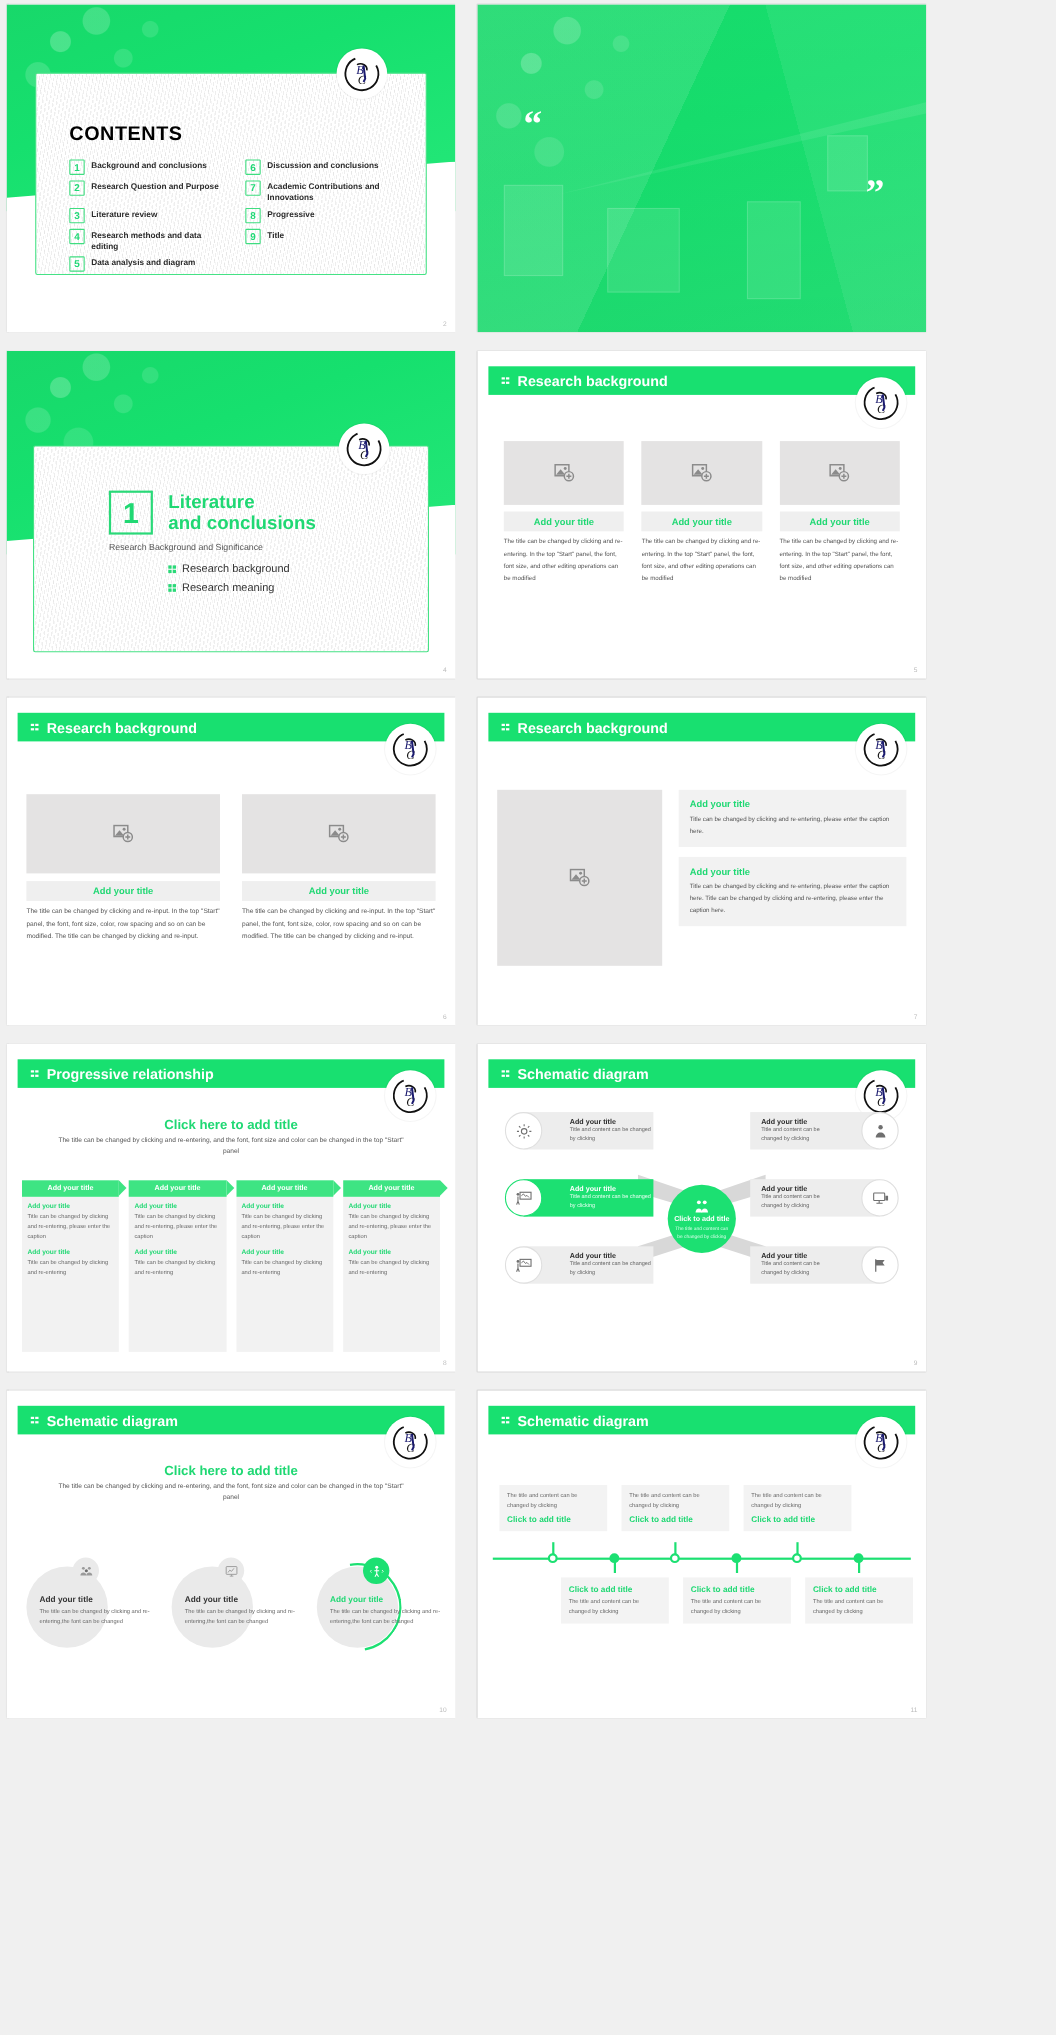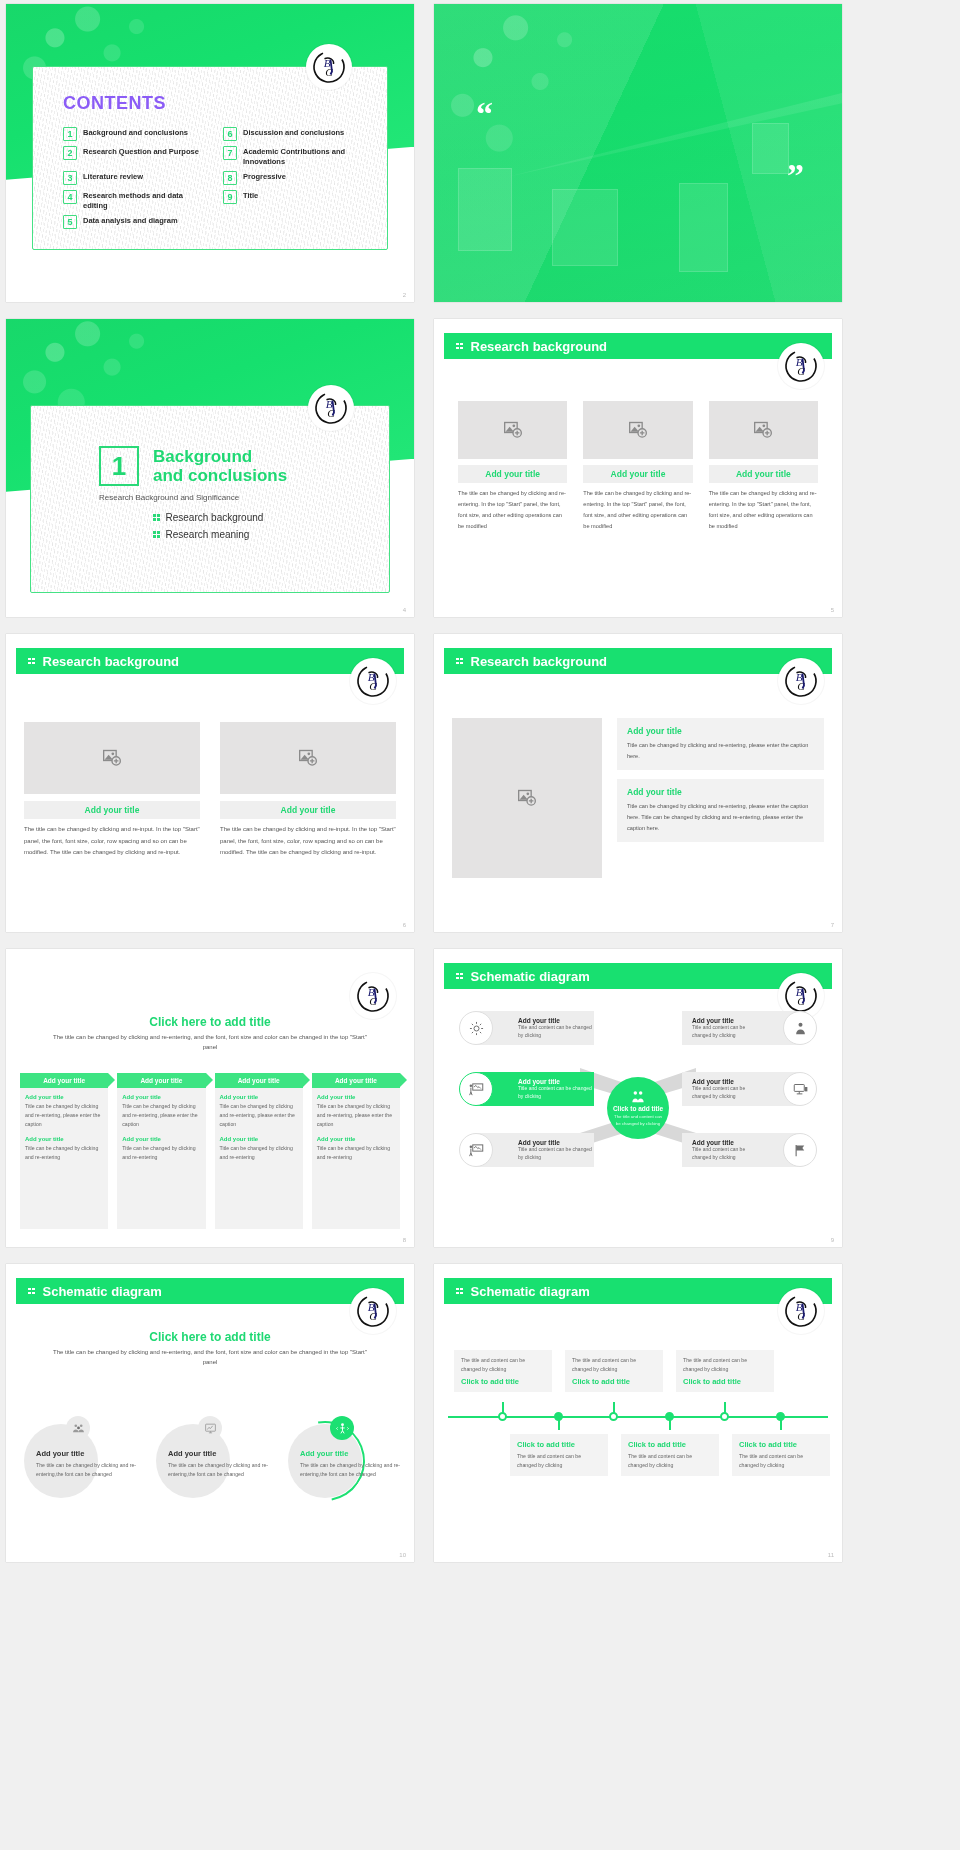--- a/index.html
+++ b/index.html
@@ -61,21 +61,21 @@
     box-shadow:0 0 0 1px rgba(0,0,0,.04);
   }
   .logo svg { width:36px; height:36px; }
 
   
   .card {
     position:absolute; background:#fff; border:1px solid #45e285;
     border-radius:2px;
   }
   .contents-title {
-    color:#8b5cf6; font-size:18px; font-weight:bold; letter-spacing:.5px;
+    color:#000000; font-size:18px; font-weight:bold; letter-spacing:.5px;margin-top:18px;
   }
   .toc { display:grid; grid-template-columns:1fr 1fr; column-gap:14px; row-gap:5px; }
   .toc-item { display:flex; align-items:flex-start; gap:6px; }
   .toc-num {
     flex:0 0 auto; width:14px; height:14px; border:1px solid #3fdd80;
     color:#22d977; font-size:9px; font-weight:bold;
     display:flex; align-items:center; justify-content:center; border-radius:1px;
   }
   .toc-label { font-size:7.5px; font-weight:bold; color:#2b2b2b; line-height:1.28; padding-top:1px; }
 
@@ -337,21 +337,21 @@
   </div>
 
   <div class="slide">
     <div class="greenbg half" style="height:62%;"></div>
     <div class="card" style="left:24px; top:86px; right:24px; bottom:24px;">
       <div class="wave"></div>
       <div style="position:absolute; left:68px; top:40px; right:20px;">
         <div style="display:flex; align-items:center; gap:14px;">
           <div class="sec-num">1</div>
           <div>
-            <div class="sec-title">Background</div>
+            <div class="sec-title">Literature</div>
             <div class="sec-title">and conclusions</div>
           </div>
         </div>
         <div class="sec-sub" style="">Research Background and Significance</div>
         <div style="margin-left:54px; margin-top:10px;">
           <div class="sec-li">
             <span class="dots2">
                 <i></i>
                 <i></i>
                 <i></i>
@@ -493,20 +493,29 @@
         <div style="background:#f2f2f2; padding:8px 10px; margin-top:9px;">
           <div style="color:#1fd873; font-size:8.5px; font-weight:bold;">Add your title</div>
           <div style="font-size:5.6px; color:#555; line-height:1.95; margin-top:4px;">Title can be changed by clicking and re-entering, please enter the caption here. Title can be changed by clicking and re-entering, please enter the caption here.</div>
         </div>
       </div>
     </div>
     <div class="pgnum">7</div>
   </div>
 
   <div class="slide">
+    <div class="bar">
+      <span class="dots2">
+          <i></i>
+          <i></i>
+          <i></i>
+          <i></i>
+        </span>
+      <span class="bar-title">Progressive relationship</span>
+    </div>
     <div class="logo" style="right:18px; top:24px;">
       <svg>
           <use href="#i-logo"></use>
         </svg>
     </div>
     <div style="position:absolute; left:40px; right:40px; top:66px;">
       <div class="ct-title">Click here to add title</div>
       <div class="ct-sub">The title can be changed by clicking and re-entering, and the font, font size and color can be changed in the top "Start" panel</div>
     </div>
     <div style="position:absolute; left:14px; right:14px; top:124px; bottom:18px; display:grid; grid-template-columns:1fr 1fr 1fr 1fr; gap:9px;">

